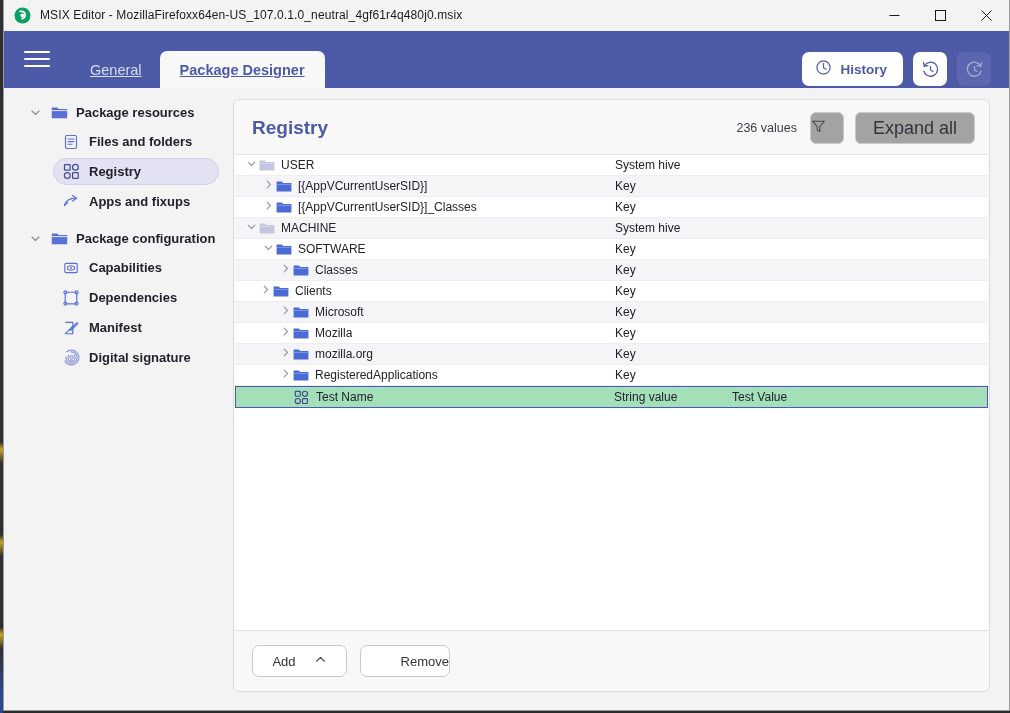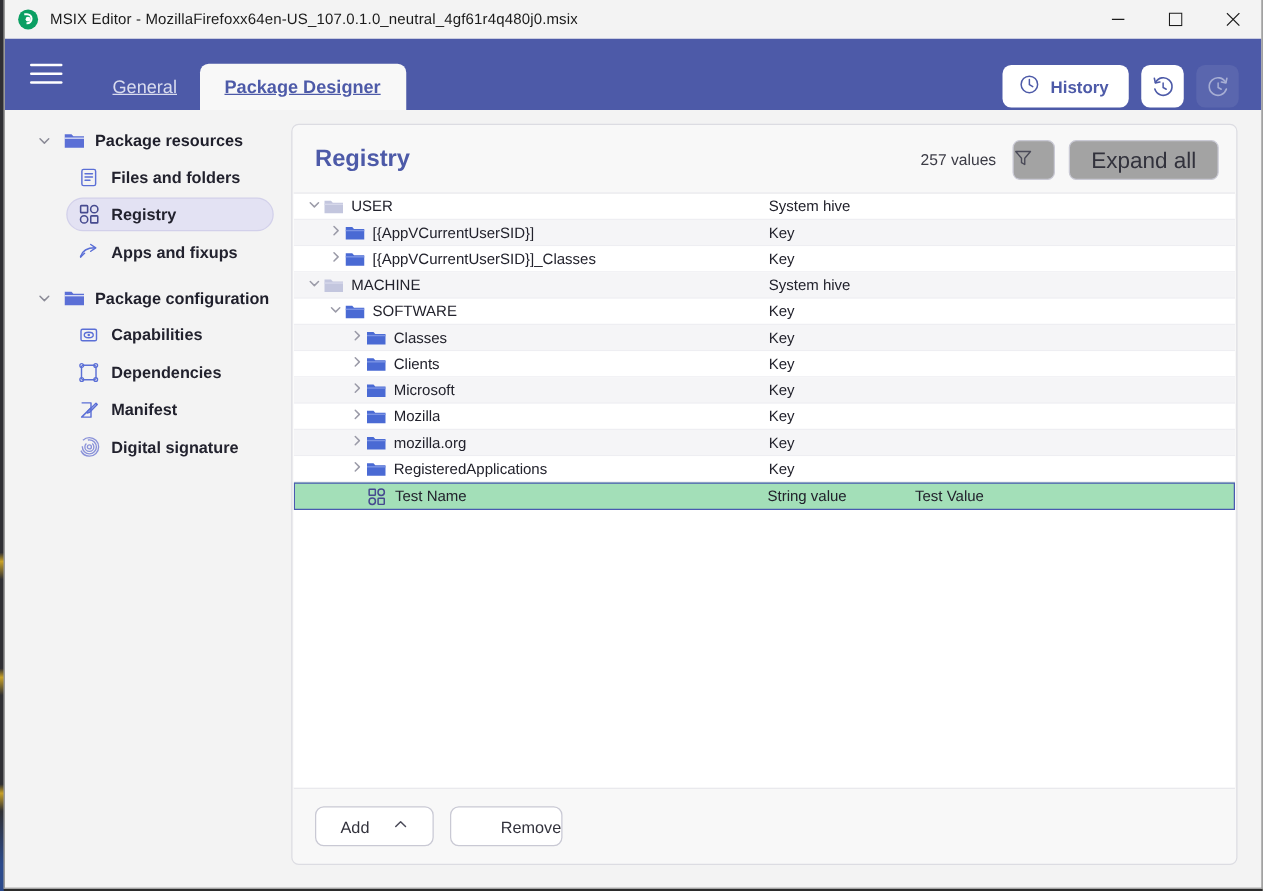--- a/index.html
+++ b/index.html
@@ -443,21 +443,21 @@
         </span>
         <span class="label">Digital signature</span>
       </div>
     </div>
 
     <div class="content-wrap">
       <div class="card">
 
         <div class="card-head">
           <div class="card-title">Registry</div>
-          <div class="values-count">257 values</div>
+          <div class="values-count">236 values</div>
           <div class="btn-outline filter-btn">
             <span>
               <svg width="15" height="15" viewBox="0 0 15 15">
                 <path d="M1.6 2.2 H13.4 L8.8 7.6 V12.6 L6.2 11.1 V7.6 Z" fill="none" stroke="#4a4a58" stroke-width="1.1" stroke-linejoin="round"></path>
               </svg>
             </span>
           </div>
           <div class="btn-outline expand-btn">
             <span>Expand all</span>
           </div>
@@ -591,21 +591,21 @@
                   <span class="row-label">Classes</span>
                 </div>
                 <div class="td c-type">
                   <span>Key</span>
                 </div>
                 <div class="td c-value">
                   <span></span>
                 </div>
               </div>
               <div class="tr odd">
-                <div class="td c-name" style="padding-left:44px">
+                <div class="td c-name" style="padding-left:24px">
                   <span class="row-twisty">
                     <span><svg width="11" height="11" viewBox="0 0 11 11">
                         <path d="M4.2 2.2 L7.5 5.5 L4.2 8.8" fill="none" stroke="currentColor" stroke-width="1.2" stroke-linecap="round" stroke-linejoin="round"></path>
                       </svg></span>
                   </span>
                   <span class="row-icon">
                     <svg width="16" height="13" viewBox="0 0 16 13">
                       <path d="M0.6 1.6 h5.2 l1.4 1.5 h8.2 v8.4 h-14.8 z" fill="#4a6ad4"></path>
                       <rect x="0.6" y="3.9" width="14.8" height="1.1" fill="#7b93e4"></rect>
                     </svg>

